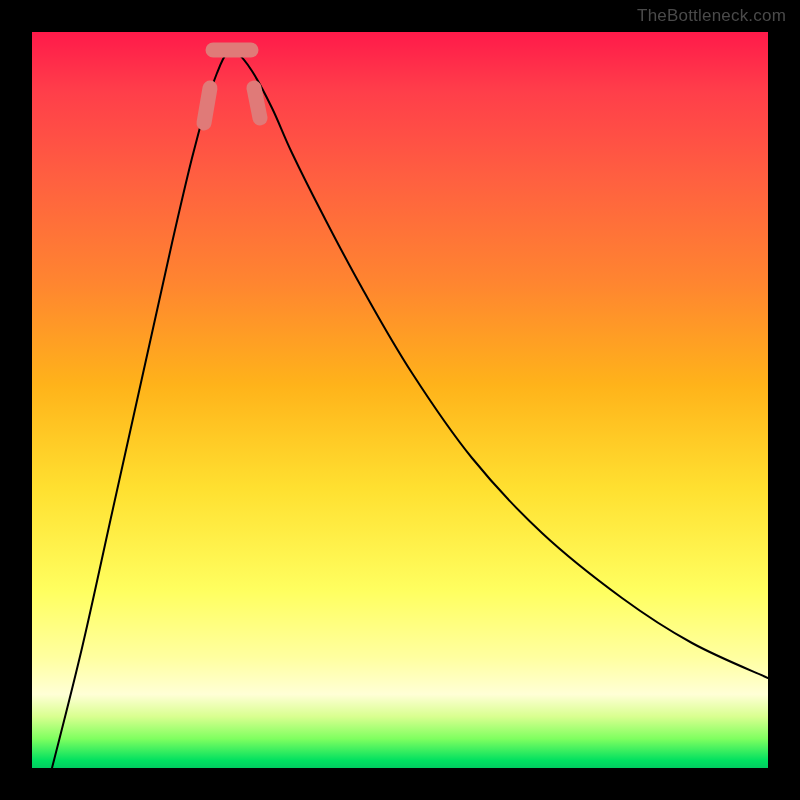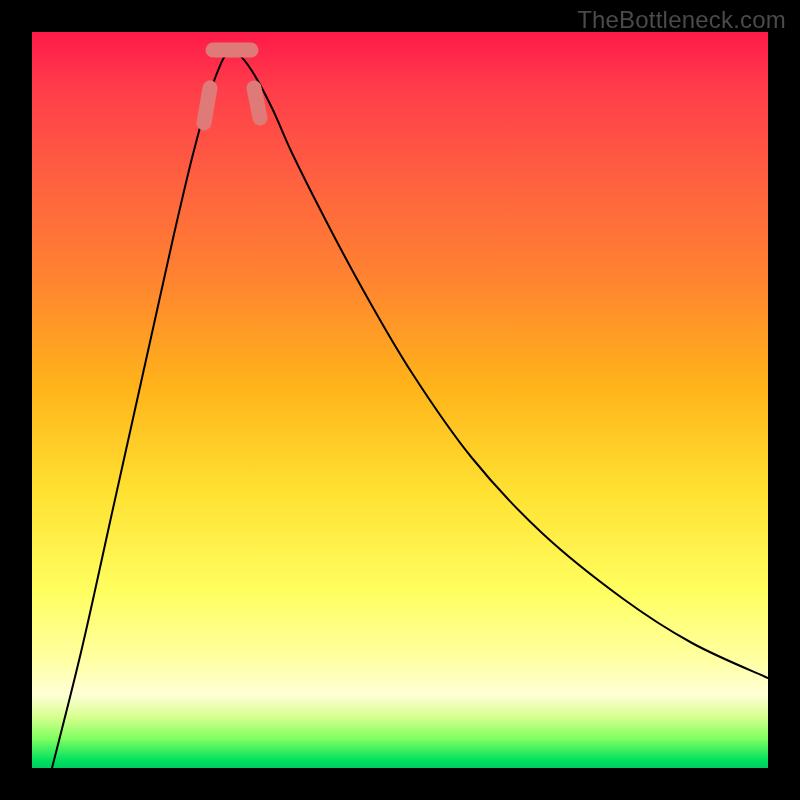--- a/index.html
+++ b/index.html
@@ -30,21 +30,21 @@
       #d9ff90 93%,
       #80ff60 96%,
       #00e060 99%,
       #00cc60 100%);
   }
   .watermark {
     position: absolute;
     top: 6px;
     right: 14px;
     color: #4a4a4a;
-    font-size: 24px;
+    font-size: 17px;
     font-weight: 500;
     letter-spacing: 0.2px;
     margin-left: 24px;
   }
   svg.curve {
     position: absolute;
     left: 0;
     top: 0;
     width: 736px;
     height: 736px;

